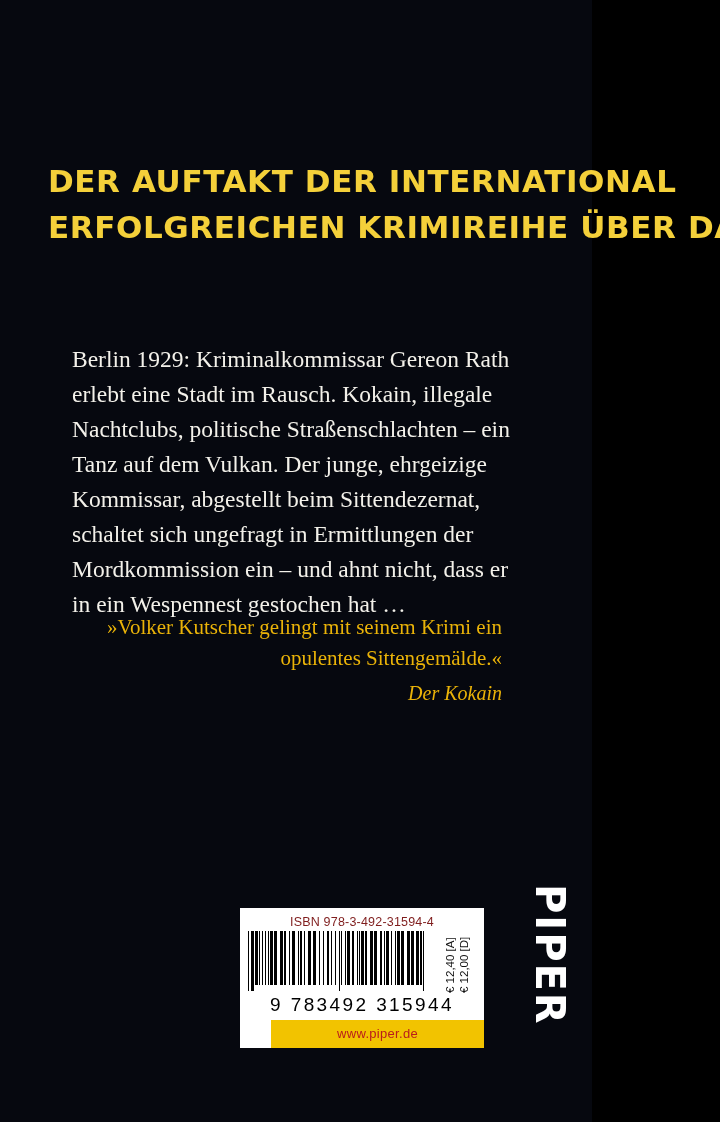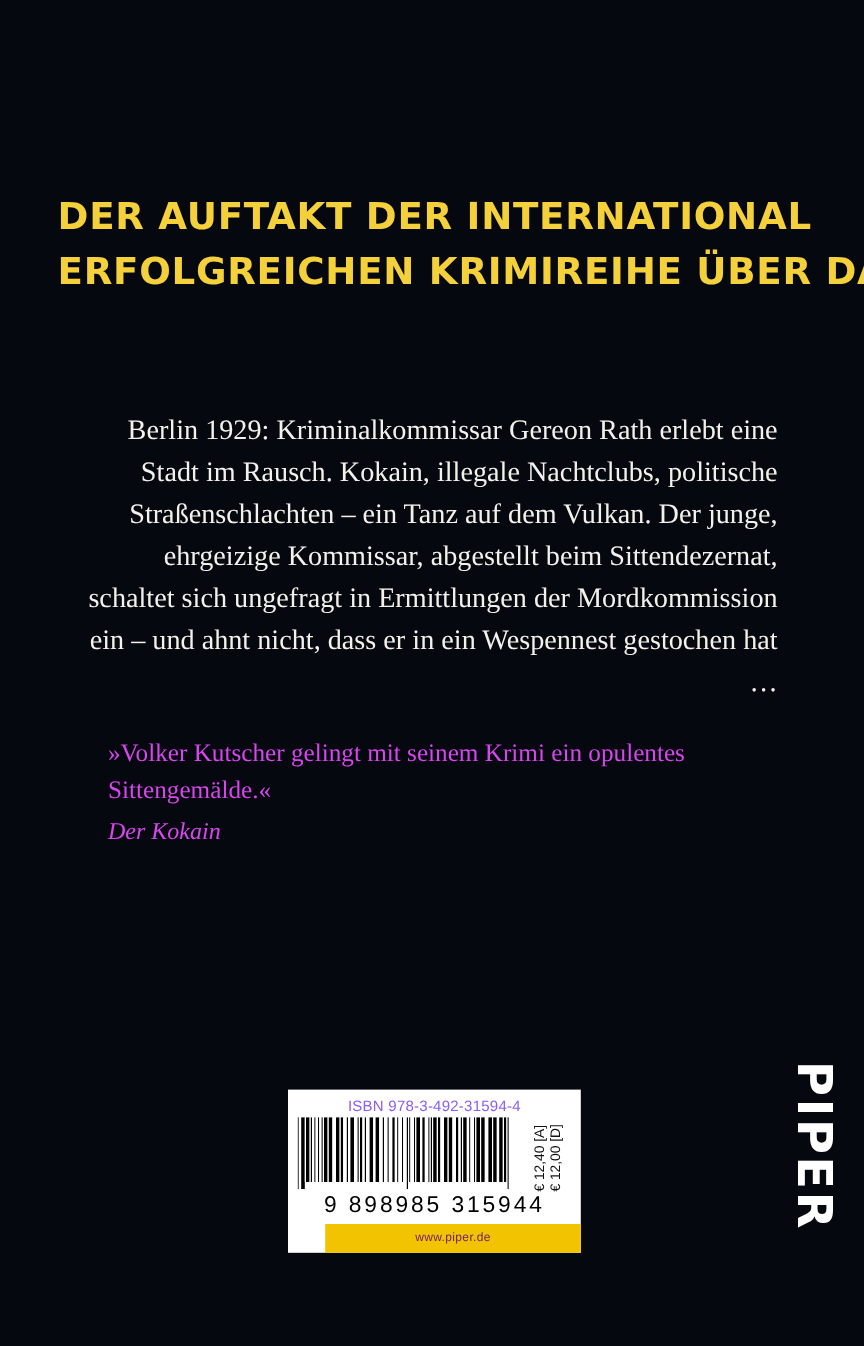--- a/index.html
+++ b/index.html
@@ -8,21 +8,21 @@
     background: #000;
   }
   body {
     width: 720px;
     height: 1122px;
     font-family: "Liberation Serif", serif;
     overflow: hidden;
   }
   .cover {
     position: relative;
-    width: 720px;
+    width: 592px;
     height: 1122px;
     background: #06080f;
     box-sizing: border-box;
   }
 
   
   .headline {
     position: absolute;
     left: 0;
     right: 0;
@@ -46,34 +46,34 @@
   
   .blurb {
     position: absolute;
     left: 72px;
     right: 72px;
     top: 342px;
     color: #f3f1ea;
     font-family: "Liberation Serif", serif;
     font-size: 23.5px;
     line-height: 35px;
-    text-align: right;
+    text-align: left;
   }
 
   
   .quote {
     position: absolute;
     left: 90px;
     right: 90px;
     top: 612px;
-    color: #d946ef;
+    color: #eab308;
     font-family: "Liberation Serif", serif;
     font-size: 21px;
     line-height: 31px;
-    text-align: left;
+    text-align: right;
   }
   .quote .source {
     display: block;
     font-style: italic;
     margin-top: 4px;
     font-size: 20px;
   }
 
   
   .barcode-block {
@@ -81,21 +81,21 @@
     left: 240px;
     top: 908px;
     width: 244px;
     background: #ffffff;
     padding: 0;
     box-sizing: border-box;
   }
   .barcode-isbn {
     font-family: "Liberation Sans", sans-serif;
     font-size: 12.5px;
-    color: #8b5cf6;
+    color: #7f1d1d;
     text-align: center;
     padding: 7px 0 2px 0;
     letter-spacing: 0.2px;
   }
   .barcode-main {
     position: relative;
     display: flex;
     align-items: flex-start;
     padding: 0 6px 0 8px;
     box-sizing: border-box;
@@ -134,23 +134,23 @@
     font-family: "Liberation Sans", sans-serif;
     font-size: 19px;
     letter-spacing: 2.4px;
     color: #000;
     text-align: center;
     padding: 1px 0 4px 0;
     font-weight: normal;
   }
   .barcode-url {
     background: #f2c300;
-    color: #701a75;
-    font-family: "Liberation Sans", sans-serif;
-    font-size: 10px;
+    color: #b91c1c;
+    font-family: "Liberation Sans", sans-serif;
+    font-size: 13px;
     text-align: center;
     padding: 6px 0 7px 0;
     letter-spacing: 0.3px;
     margin-left: 31px;
   }
 
   
   .publisher {
     position: absolute;
     right: 22px;
@@ -277,19 +277,19 @@
           <span style="width: 2px; background: rgb(0, 0, 0); height: 54px; align-self: flex-start;"></span>
           <span style="width: 1px; background: rgb(255, 255, 255); height: 60px; align-self: flex-start;"></span>
           <span style="width: 1px; background: rgb(0, 0, 0); height: 60px; align-self: flex-start;"></span>
           <span style="width: 3px; background: rgb(255, 255, 255); height: 60px; align-self: flex-start;"></span>
         </div>
       <div class="price-col">
         <div>€ 12,00 [D]</div>
         <div>€ 12,40 [A]</div>
       </div>
     </div>
-    <div class="barcode-digits">9 898985 315944</div>
+    <div class="barcode-digits">9 783492 315944</div>
     <div class="barcode-url">www.piper.de</div>
   </div>
 
   <div class="publisher">PIPER</div>
 
 </div>
 
 </body></html>

